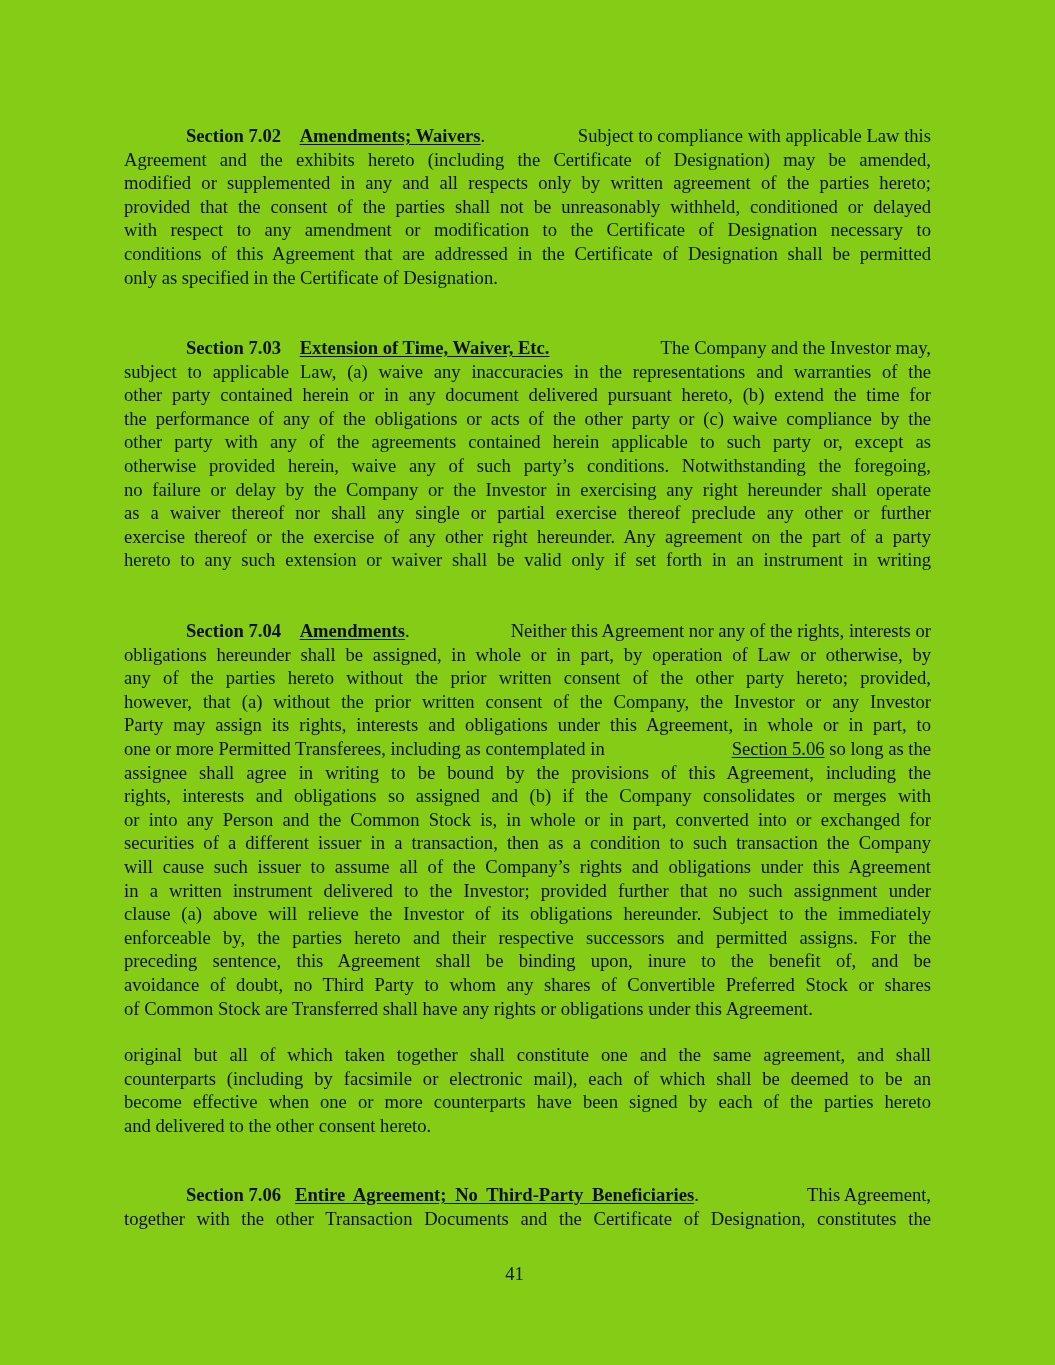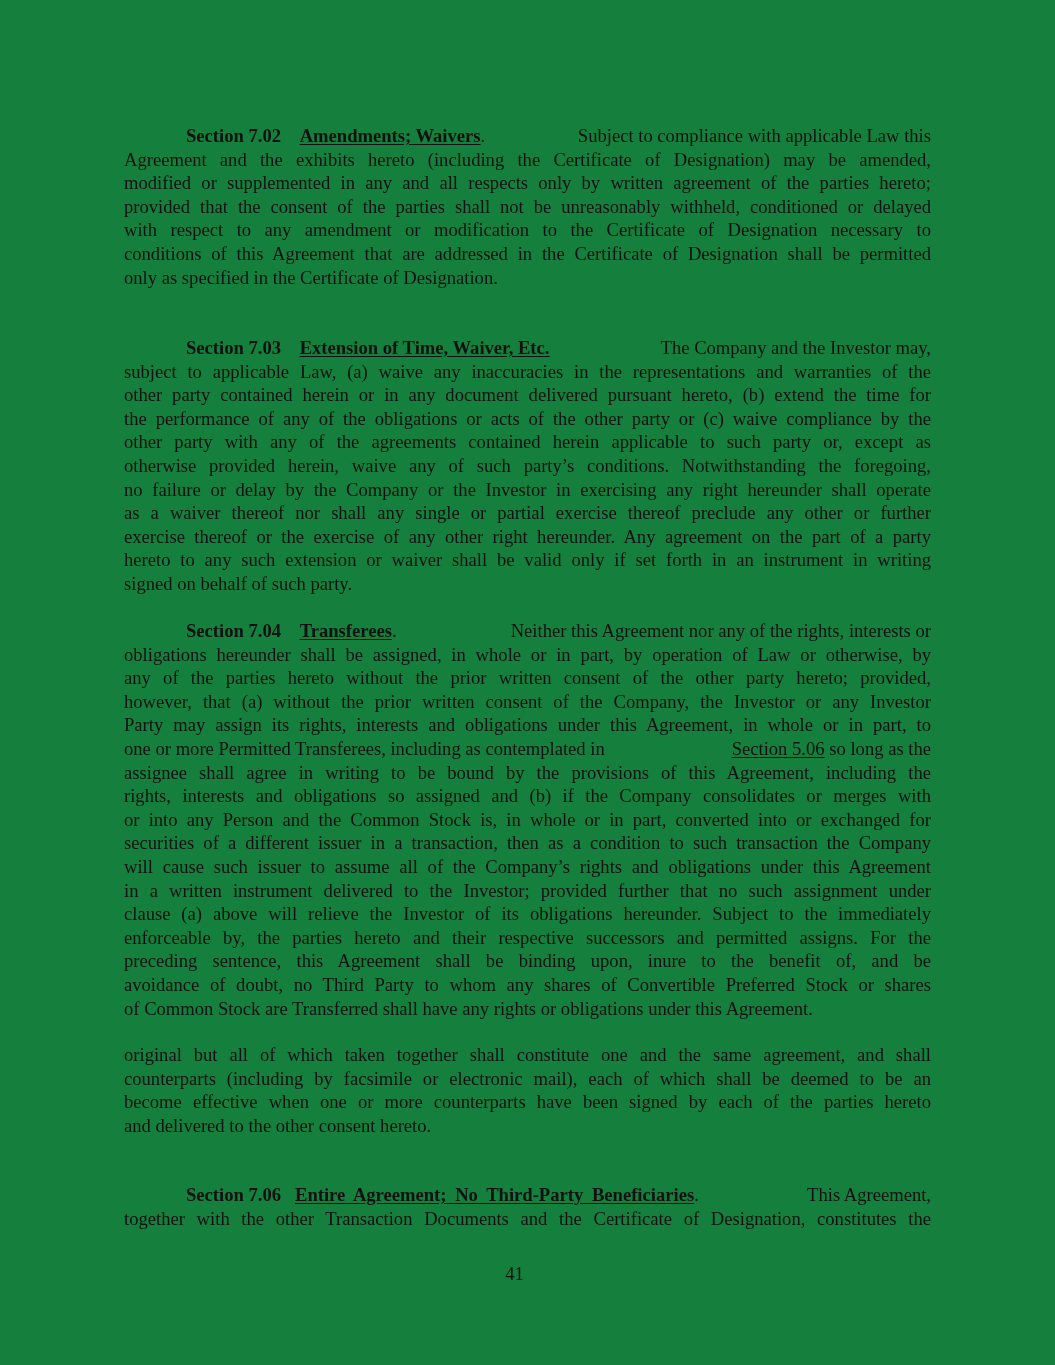--- a/index.html
+++ b/index.html
@@ -1,18 +1,18 @@
 <!DOCTYPE html>
 <html><head>
 <meta charset="utf-8">
 <style>
   html, body { margin: 0; padding: 0; background: #ffffff; }
   body { width: 1055px; height: 1365px; position: relative; overflow: hidden; }
   .page {
-    position: absolute; left: 0; top: 0; width: 1055px; height: 1365px; background: #15803d;
+    position: absolute; left: 0; top: 0; width: 1055px; height: 1365px; background: #84cc16;
     font-family: "Liberation Serif", "DejaVu Serif", serif; color: #111111;
   }
   .para { position: absolute; left: 124px; width: 807px; }
   .line {
     display: block; height: 23.6px; line-height: 23.6px; font-size: 18.6px;
     text-align: justify; text-align-last: justify; white-space: nowrap; overflow: visible;
   }
   .line.last { text-align-last: left; }
   .line.first { padding-left: 62px; }
   .head { font-weight: bold; }
@@ -49,26 +49,25 @@
     </div>
     <span class="line">subject to applicable Law, (a) waive any inaccuracies in the representations and warranties of the</span>
     <span class="line">other party contained herein or in any document delivered pursuant hereto, (b) extend the time for</span>
     <span class="line">the performance of any of the obligations or acts of the other party or (c) waive compliance by the</span>
     <span class="line">other party with any of the agreements contained herein applicable to such party or, except as</span>
     <span class="line">otherwise provided herein, waive any of such party’s conditions. Notwithstanding the foregoing,</span>
     <span class="line">no failure or delay by the Company or the Investor in exercising any right hereunder shall operate</span>
     <span class="line">as a waiver thereof nor shall any single or partial exercise thereof preclude any other or further</span>
     <span class="line">exercise thereof or the exercise of any other right hereunder. Any agreement on the part of a party</span>
     <span class="line">hereto to any such extension or waiver shall be valid only if set forth in an instrument in writing</span>
-    <span class="line last">signed on behalf of such party.</span>
   </div>
 
   <div class="para" style="top:619px;">
     <div class="line first jl">
-      <span><span class="head">Section 7.04</span>&nbsp;&nbsp;&nbsp;&nbsp;<span class="title">Transferees</span><span>.</span></span>
+      <span><span class="head">Section 7.04</span>&nbsp;&nbsp;&nbsp;&nbsp;<span class="title">Amendments</span><span>.</span></span>
       <span>Neither this Agreement nor any of the rights, interests or</span>
     </div>
     <span class="line">obligations hereunder shall be assigned, in whole or in part, by operation of Law or otherwise, by</span>
     <span class="line">any of the parties hereto without the prior written consent of the other party hereto; provided,</span>
     <span class="line">however, that (a) without the prior written consent of the Company, the Investor or any Investor</span>
     <span class="line">Party may assign its rights, interests and obligations under this Agreement, in whole or in part, to</span>
     <div class="line jl">
       <span>one or more Permitted Transferees, including as contemplated in</span>
       <span><span class="xref">Section 5.06</span>&nbsp;<span>so long as the</span></span>
     </div>

